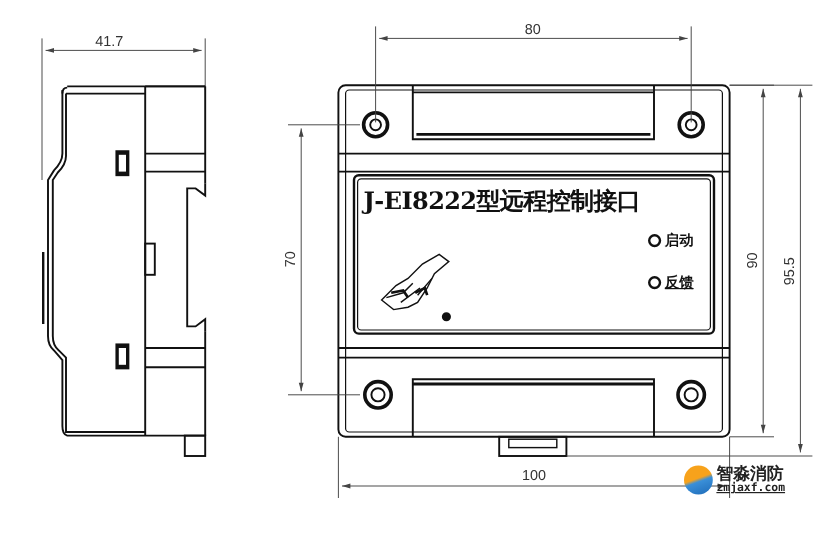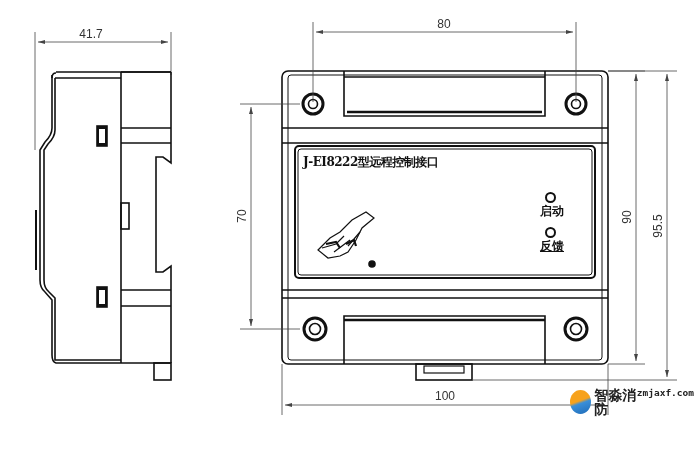--- a/index.html
+++ b/index.html
@@ -1,26 +1,26 @@
 <!DOCTYPE html>
 <html><head>
 <meta charset="utf-8">
 <style>
   html, body { margin:0; padding:0; background:#ffffff; }
   body { width:694px; height:449px; position:relative; overflow:hidden; font-family:"DejaVu Sans", sans-serif; }
   svg.drawing { position:absolute; left:0; top:0; }
   .dimtxt { font-family:"Liberation Sans Narrow","Liberation Sans", sans-serif; font-size:12px; fill:#333; }
-  .label-title { position:absolute; left:303px; top:154px; font-family:"DejaVu Serif", serif; font-size:12px; font-weight:bold; color:#111; letter-spacing:-0.5px; white-space:nowrap; }
-  .led { position:absolute; display:flex; align-items:center; font-size:12px; font-weight:bold; color:#111;flex-direction:column; }
+  .label-title { position:absolute; left:303px; top:154px; font-family:"DejaVu Serif", serif; font-size:20px; font-weight:bold; color:#111; letter-spacing:-0.5px; white-space:nowrap; }
+  .led { position:absolute; display:flex; align-items:center; font-size:12px; font-weight:bold; color:#111; }
   .led .dot { width:7px; height:7px; border:2.5px solid #111; border-radius:50%; margin-right:3px; background:#fff; }
   .watermark { position:absolute; left:570px; top:388px; display:flex; align-items:center; }
   .wm-logo { width:24px; height:24px; border-radius:50%; background:linear-gradient(160deg,#f7a21b 0%,#f7a21b 45%,#3a8fd8 55%,#1e6bb8 100%); margin-right:3px; position:relative; }
-  .wm-text { display:flex; flex-direction:row; line-height:1; }
+  .wm-text { display:flex; flex-direction:column; line-height:1; }
   .wm-cn { font-size:14px; font-weight:bold; color:#222; }
-  .wm-url { font-family:"DejaVu Sans Mono", monospace; font-size:9.5px; color:#222; font-weight:bold; }
+  .wm-url { font-family:"DejaVu Sans Mono", monospace; font-size:9.5px; color:#222; font-weight:bold;text-decoration:underline; }
 </style>
 </head>
 <body>
 
 <svg class="drawing" width="694" height="449" viewBox="0 0 694 449" xmlns="http://www.w3.org/2000/svg">
   <g fill="none" stroke="#111" stroke-width="1.6">
 
     <g>
 
       <line x1="35" y1="32" x2="35" y2="150" stroke="#444" stroke-width="0.8"></line>

